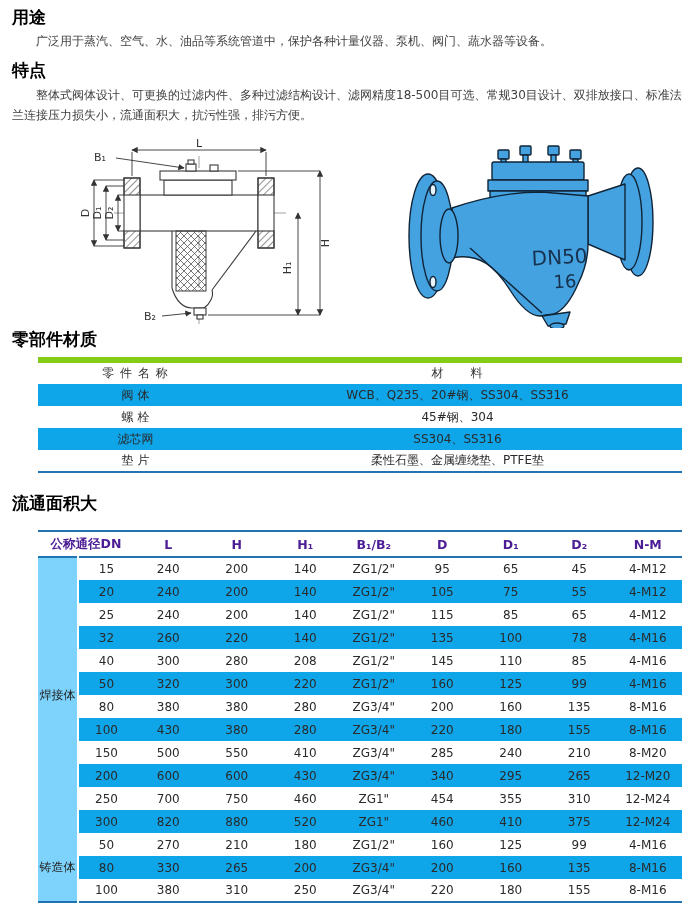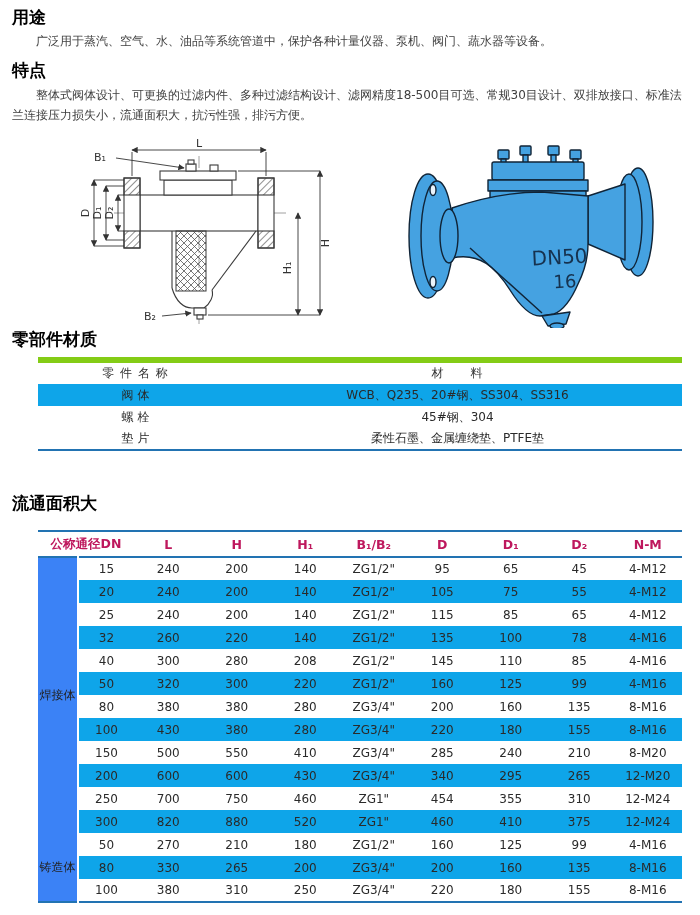--- a/index.html
+++ b/index.html
@@ -27,23 +27,23 @@
                border-top:6px solid #84cc16; border-bottom:2px solid #2273b2; }
   .mat-table th { height:24px; font-size:12px; font-weight:normal; color:#333; text-align:center; letter-spacing:1px; }
   .mat-table td { height:22px; font-size:12px; color:#2a2a2a; text-align:center; }
   .mat-table col.c1 { width:195px; }
   tr.shade { background:#0ea5e9; }
 
   #dims-title { top:492px; }
   .dim-table { position:absolute; left:38px; top:530px; width:644px;
                border-top:2px solid #2273b2; border-bottom:2px solid #2273b2; }
   .dim-table thead tr { border-bottom:2px solid #2273b2; }
-  .dim-table th { height:26px; font-size:12.5px; font-weight:bold; color:#be185d; text-align:center; }
+  .dim-table th { height:26px; font-size:12.5px; font-weight:bold; color:#4c1d95; text-align:center; }
   .dim-table td { height:23px; font-size:12px; color:#2a2a2a; text-align:center; white-space:nowrap; }
-  .dim-table td.group-cell { background:#3b82f6; border-right:2px solid #ffffff; font-size:12px;
+  .dim-table td.group-cell { background:#7dd3fc; border-right:2px solid #ffffff; font-size:12px;
                              color:#222; padding:0 1px; }
   .dim-table col.cg  { width:40px; }
   .dim-table col.cdn { width:56px; }
 
   svg text { font-family:"DejaVu Sans", sans-serif; }
 </style>
 </head>
 <body>
 
 <div class="page">
@@ -189,20 +189,24 @@
     </thead>
     <tbody>
         <tr class="shade">
           <td>阀 体</td>
           <td>WCB、Q235、20#钢、SS304、SS316</td>
         </tr>
         <tr>
           <td>螺 栓</td>
           <td>45#钢、304</td>
         </tr>
+        <tr class="shade">
+          <td>滤芯网</td>
+          <td>SS304、SS316</td>
+        </tr>
         <tr>
           <td>垫 片</td>
           <td>柔性石墨、金属缠绕垫、PTFE垫</td>
         </tr>
       </tbody>
   </table>
 
   <h2 class="sec-title" id="dims-title">流通面积大</h2>
   <table class="dim-table">
     <colgroup id="dim-cols">

